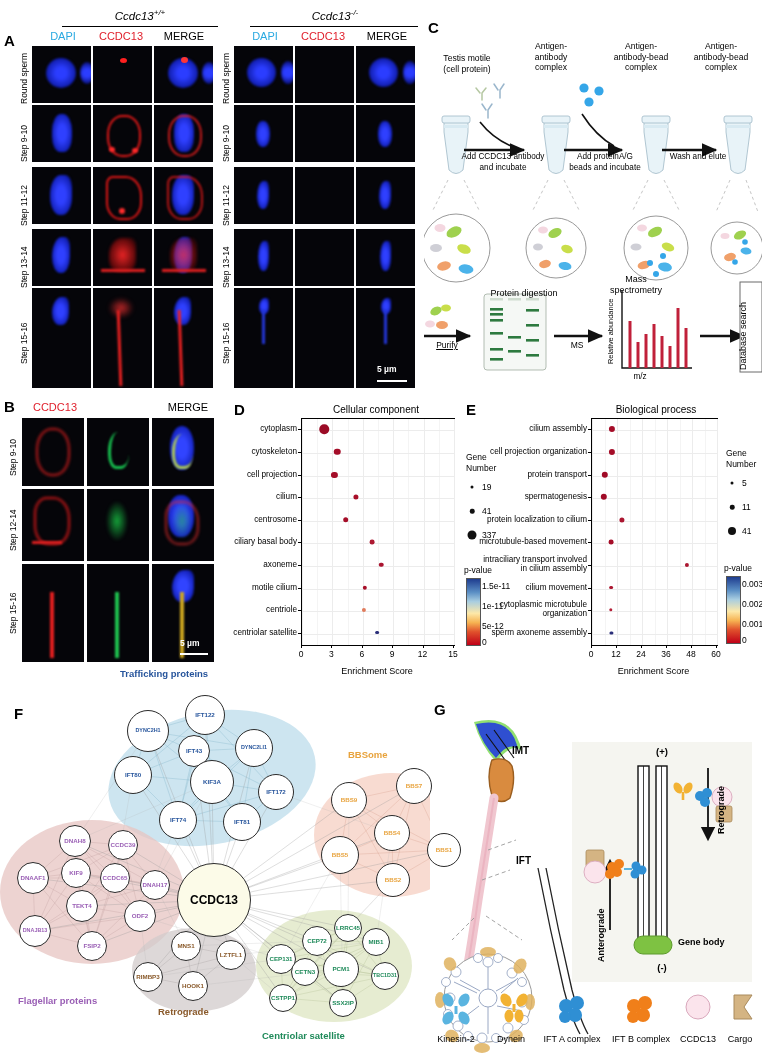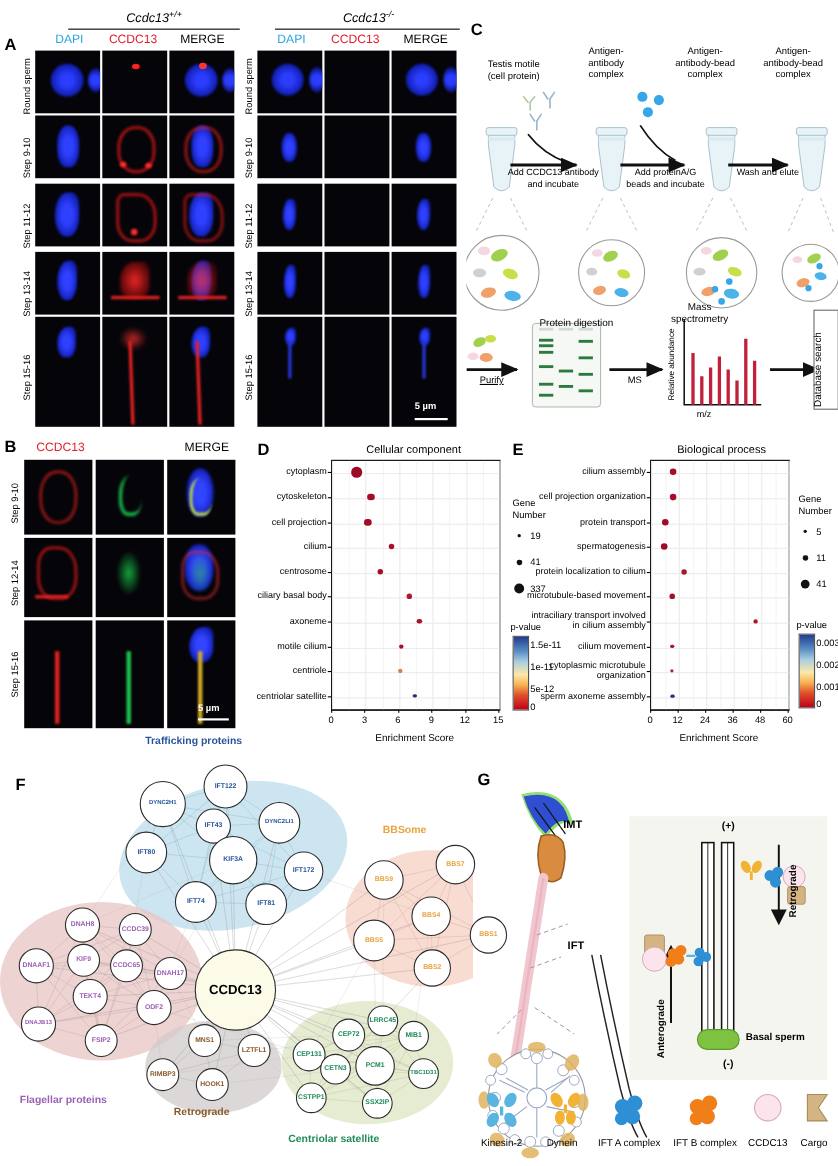--- a/index.html
+++ b/index.html
@@ -965,21 +965,21 @@
         </g>
     <circle cx="50" cy="13" r="10" fill="#fbe4ec" stroke="#d9a8bc" stroke-width="0.9"></circle>
     <rect x="44" y="22" width="16" height="16" rx="2" fill="#d4b483" stroke="#a98a5c" stroke-width="0.8"></rect>
   </g>
 </svg>
 </div>
 <div class="abs" style="left:636px;top:746px;width:52px;text-align:center;font-size:9.5px;font-weight:bold;">(+)</div>
 <div class="abs" style="left:636px;top:962px;width:52px;text-align:center;font-size:9.5px;font-weight:bold;">(-)</div>
 <div class="abs vlabel" style="left:716px;top:760px;height:74px;font-size:9px;font-weight:bold;">Retrograde</div>
 <div class="abs vlabel" style="left:596px;top:880px;height:82px;font-size:9px;font-weight:bold;">Anterograde</div>
-<div class="abs" style="left:678px;top:937px;font-size:9px;font-weight:bold;">Basal sperm</div>
+<div class="abs" style="left:678px;top:937px;font-size:9px;font-weight:bold;">Gene body</div>
 <div class="abs" style="left:512px;top:745px;font-size:10px;font-weight:bold;">IMT</div>
 <div class="abs" style="left:516px;top:855px;font-size:10px;font-weight:bold;">IFT</div>
 
 <div class="abs" style="left:430px;top:990px;width:332px;height:62px;">
 <svg width="332" height="62" viewBox="0 0 332 62">
   <g transform="translate(12,4)">
     <g fill="#5ab4e0">
           <ellipse cx="6" cy="6" rx="5" ry="7" transform="rotate(-32 6 6)"></ellipse>
           <ellipse cx="22" cy="6" rx="5" ry="7" transform="rotate(32 22 6)"></ellipse>
           <ellipse cx="6" cy="24" rx="5" ry="7" transform="rotate(32 6 24)"></ellipse>
@@ -1012,17 +1012,17 @@
   <path d="M304,5 L322,5 L314,17 L322,29 L304,29 z" fill="#d4b483" stroke="#a98a5c" stroke-width="1"></path>
 </svg>
 </div>
 <div class="leglabel" style="left:422px;top:1034px;width:68px;">Kinesin-2</div>
 <div class="leglabel" style="left:478px;top:1034px;width:66px;">Dynein</div>
 <div class="leglabel" style="left:528px;top:1034px;width:88px;">IFT A complex</div>
 <div class="leglabel" style="left:597px;top:1034px;width:88px;text-align:center;">IFT B complex</div>
 <div class="leglabel" style="left:667px;top:1034px;width:62px;">CCDC13</div>
 <div class="leglabel" style="left:718px;top:1034px;width:44px;">Cargo</div>
 
-<div class="grouplab" style="position: absolute; left: 132px; top: 668px; color: rgb(39, 85, 156);">Trafficking proteins</div>
+<div class="grouplab" style="position: absolute; left: 120px; top: 668px; color: rgb(39, 85, 156);">Trafficking proteins</div>
 <div class="grouplab" style="position: absolute; left: 348px; top: 749px; color: rgb(232, 163, 61);">BBSome</div>
 <div class="grouplab" style="position: absolute; left: 18px; top: 995px; color: rgb(154, 95, 181);">Flagellar proteins</div>
 <div class="grouplab" style="position: absolute; left: 158px; top: 1006px; color: rgb(138, 90, 43);">Retrograde</div>
 <div class="grouplab" style="position: absolute; left: 262px; top: 1030px; color: rgb(31, 138, 90);">Centriolar satellite</div>
 
 </body></html>

